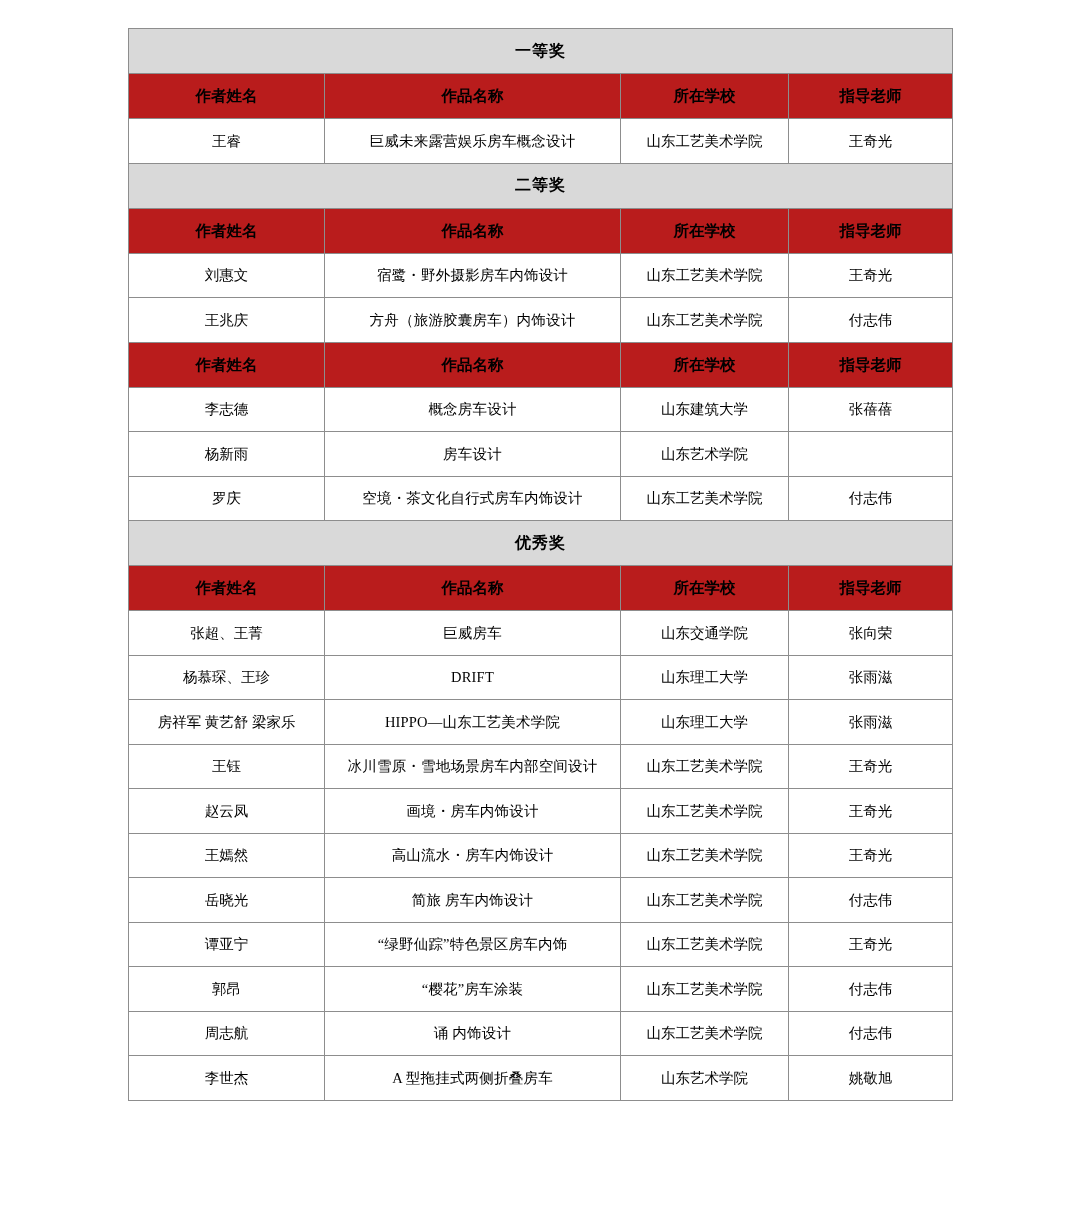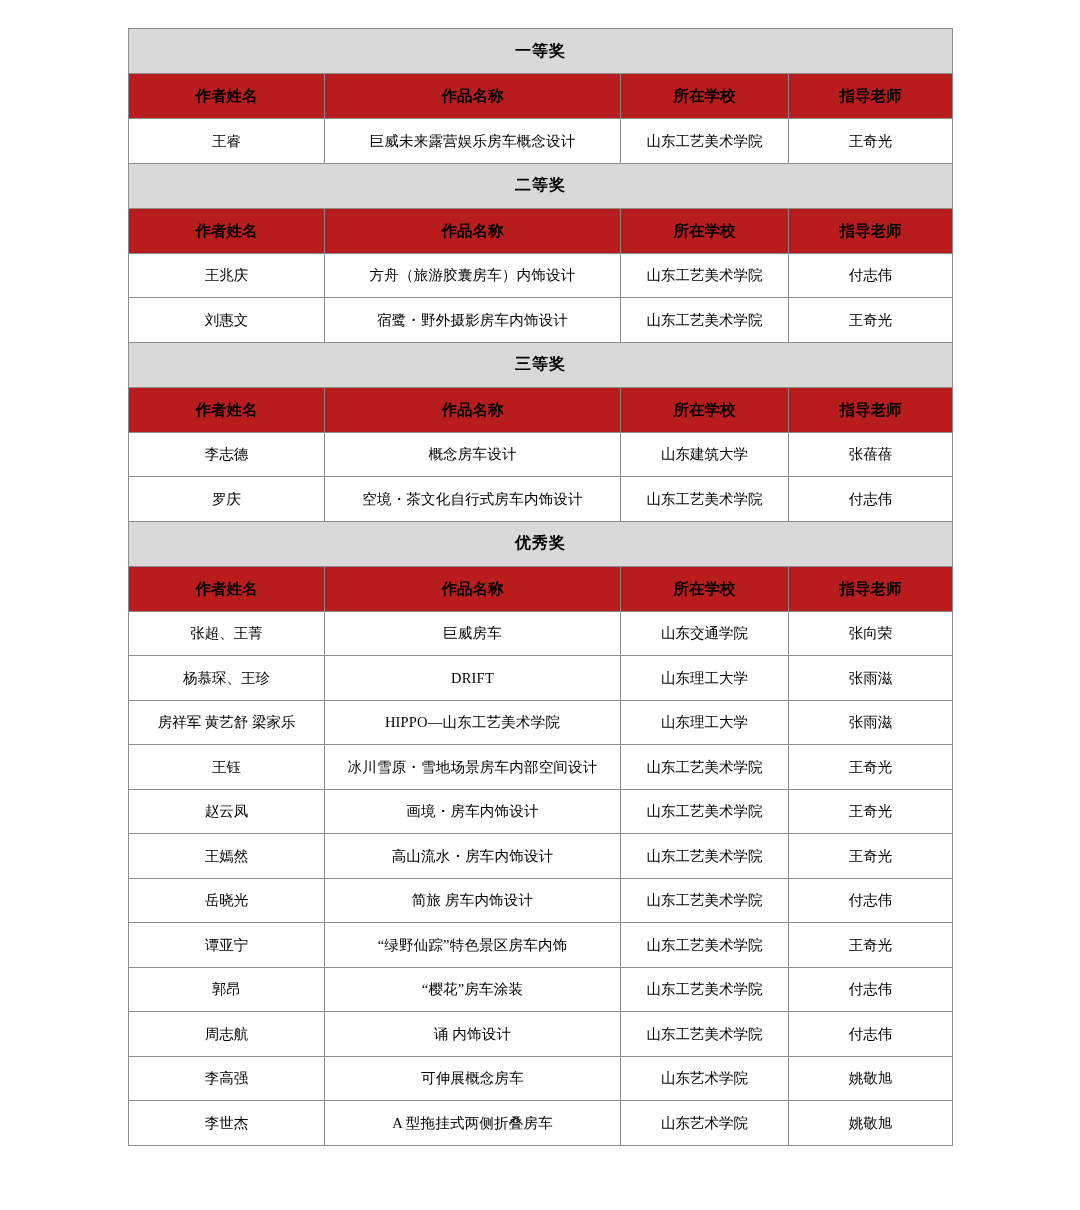--- a/index.html
+++ b/index.html
@@ -96,47 +96,50 @@
         <tr class="section-row">
           <td colspan="4">二等奖</td>
         </tr>
         <tr class="header-row">
           <td>作者姓名</td>
           <td>作品名称</td>
           <td>所在学校</td>
           <td>指导老师</td>
         </tr>
         <tr class="data-row">
+          <td class="author-cell">刘惠文</td>
+          <td class="work-cell">宿鹭・野外摄影房车内饰设计</td>
+          <td class="school-cell">山东工艺美术学院</td>
+          <td class="teacher-cell">王奇光</td>
+        </tr>
+        <tr class="data-row">
           <td class="author-cell">王兆庆</td>
           <td class="work-cell">方舟（旅游胶囊房车）内饰设计</td>
           <td class="school-cell">山东工艺美术学院</td>
           <td class="teacher-cell">付志伟</td>
-        </tr>
-        <tr class="data-row">
-          <td class="author-cell">刘惠文</td>
-          <td class="work-cell">宿鹭・野外摄影房车内饰设计</td>
-          <td class="school-cell">山东工艺美术学院</td>
-          <td class="teacher-cell">王奇光</td>
-        </tr>
-        <tr class="section-row">
-          <td colspan="4">三等奖</td>
         </tr>
         <tr class="header-row">
           <td>作者姓名</td>
           <td>作品名称</td>
           <td>所在学校</td>
           <td>指导老师</td>
         </tr>
         <tr class="data-row">
           <td class="author-cell">李志德</td>
           <td class="work-cell">概念房车设计</td>
           <td class="school-cell">山东建筑大学</td>
           <td class="teacher-cell">张蓓蓓</td>
         </tr>
         <tr class="data-row">
+          <td class="author-cell">杨新雨</td>
+          <td class="work-cell">房车设计</td>
+          <td class="school-cell">山东艺术学院</td>
+          <td class="teacher-cell"></td>
+        </tr>
+        <tr class="data-row">
           <td class="author-cell">罗庆</td>
           <td class="work-cell">空境・茶文化自行式房车内饰设计</td>
           <td class="school-cell">山东工艺美术学院</td>
           <td class="teacher-cell">付志伟</td>
         </tr>
         <tr class="section-row">
           <td colspan="4">优秀奖</td>
         </tr>
         <tr class="header-row">
           <td>作者姓名</td>
@@ -196,26 +199,20 @@
           <td class="author-cell">郭昂</td>
           <td class="work-cell">“樱花”房车涂装</td>
           <td class="school-cell">山东工艺美术学院</td>
           <td class="teacher-cell">付志伟</td>
         </tr>
         <tr class="data-row">
           <td class="author-cell">周志航</td>
           <td class="work-cell">诵  内饰设计</td>
           <td class="school-cell">山东工艺美术学院</td>
           <td class="teacher-cell">付志伟</td>
-        </tr>
-        <tr class="data-row">
-          <td class="author-cell">李高强</td>
-          <td class="work-cell">可伸展概念房车</td>
-          <td class="school-cell">山东艺术学院</td>
-          <td class="teacher-cell">姚敬旭</td>
         </tr>
         <tr class="data-row">
           <td class="author-cell">李世杰</td>
           <td class="work-cell">A 型拖挂式两侧折叠房车</td>
           <td class="school-cell">山东艺术学院</td>
           <td class="teacher-cell">姚敬旭</td>
         </tr>
       </tbody>
   </table>
 </div>

